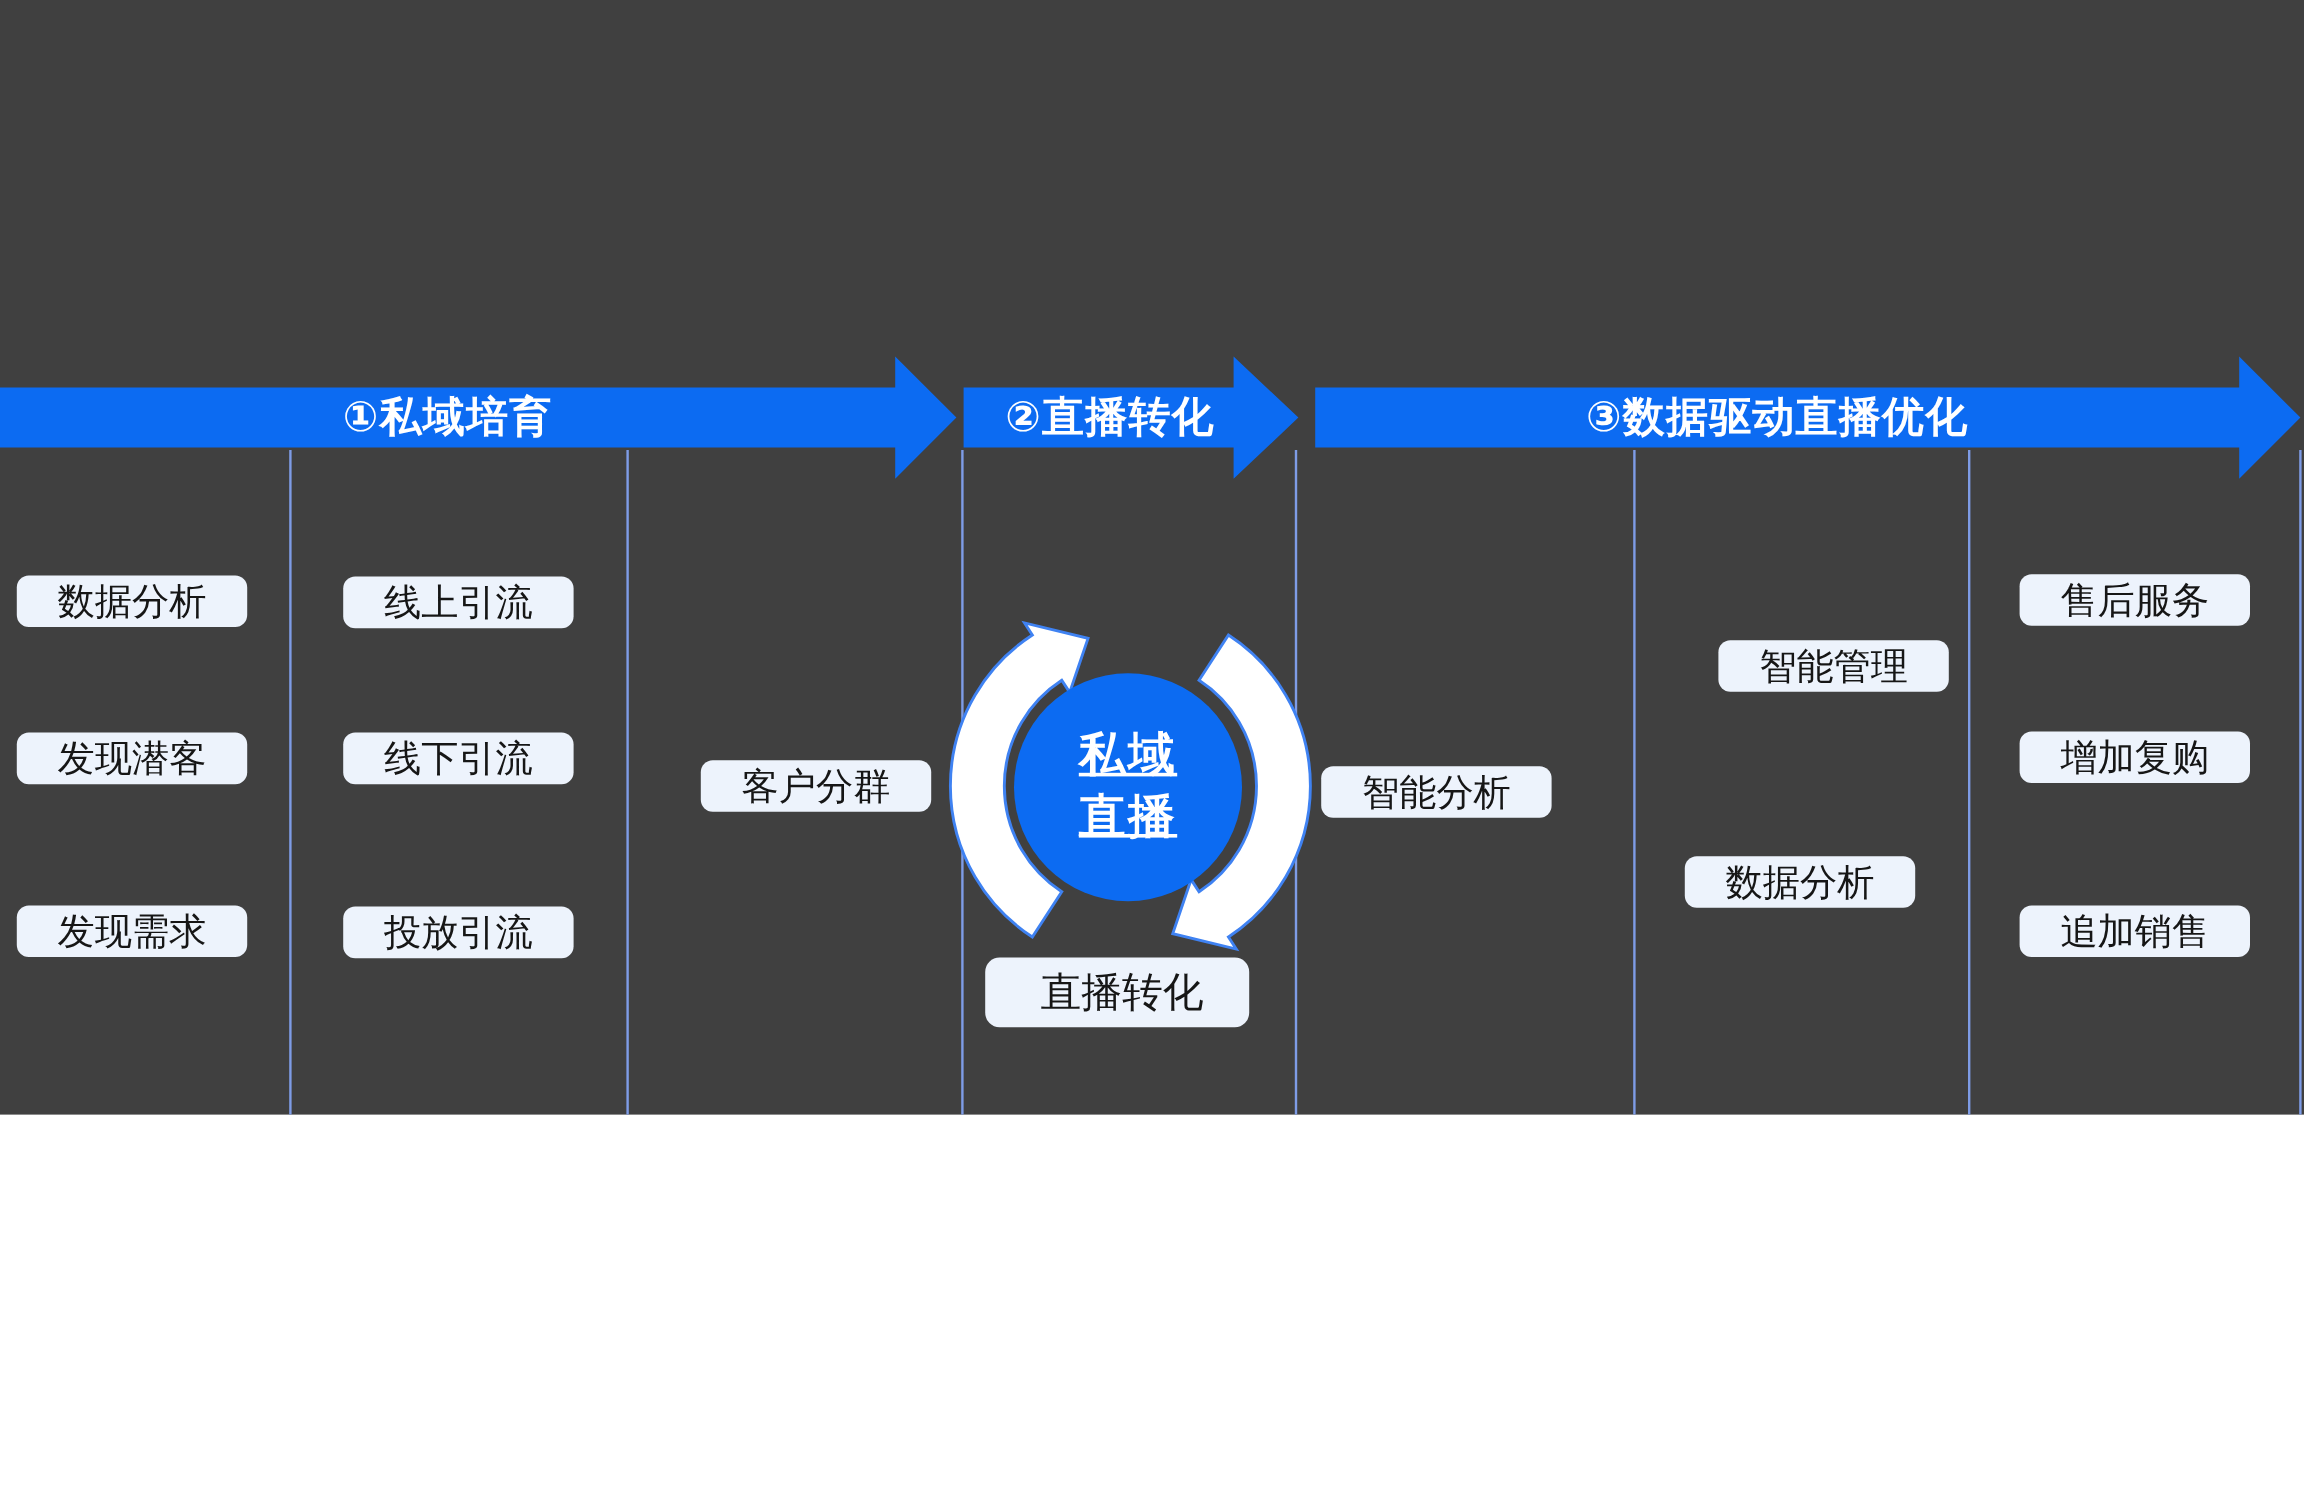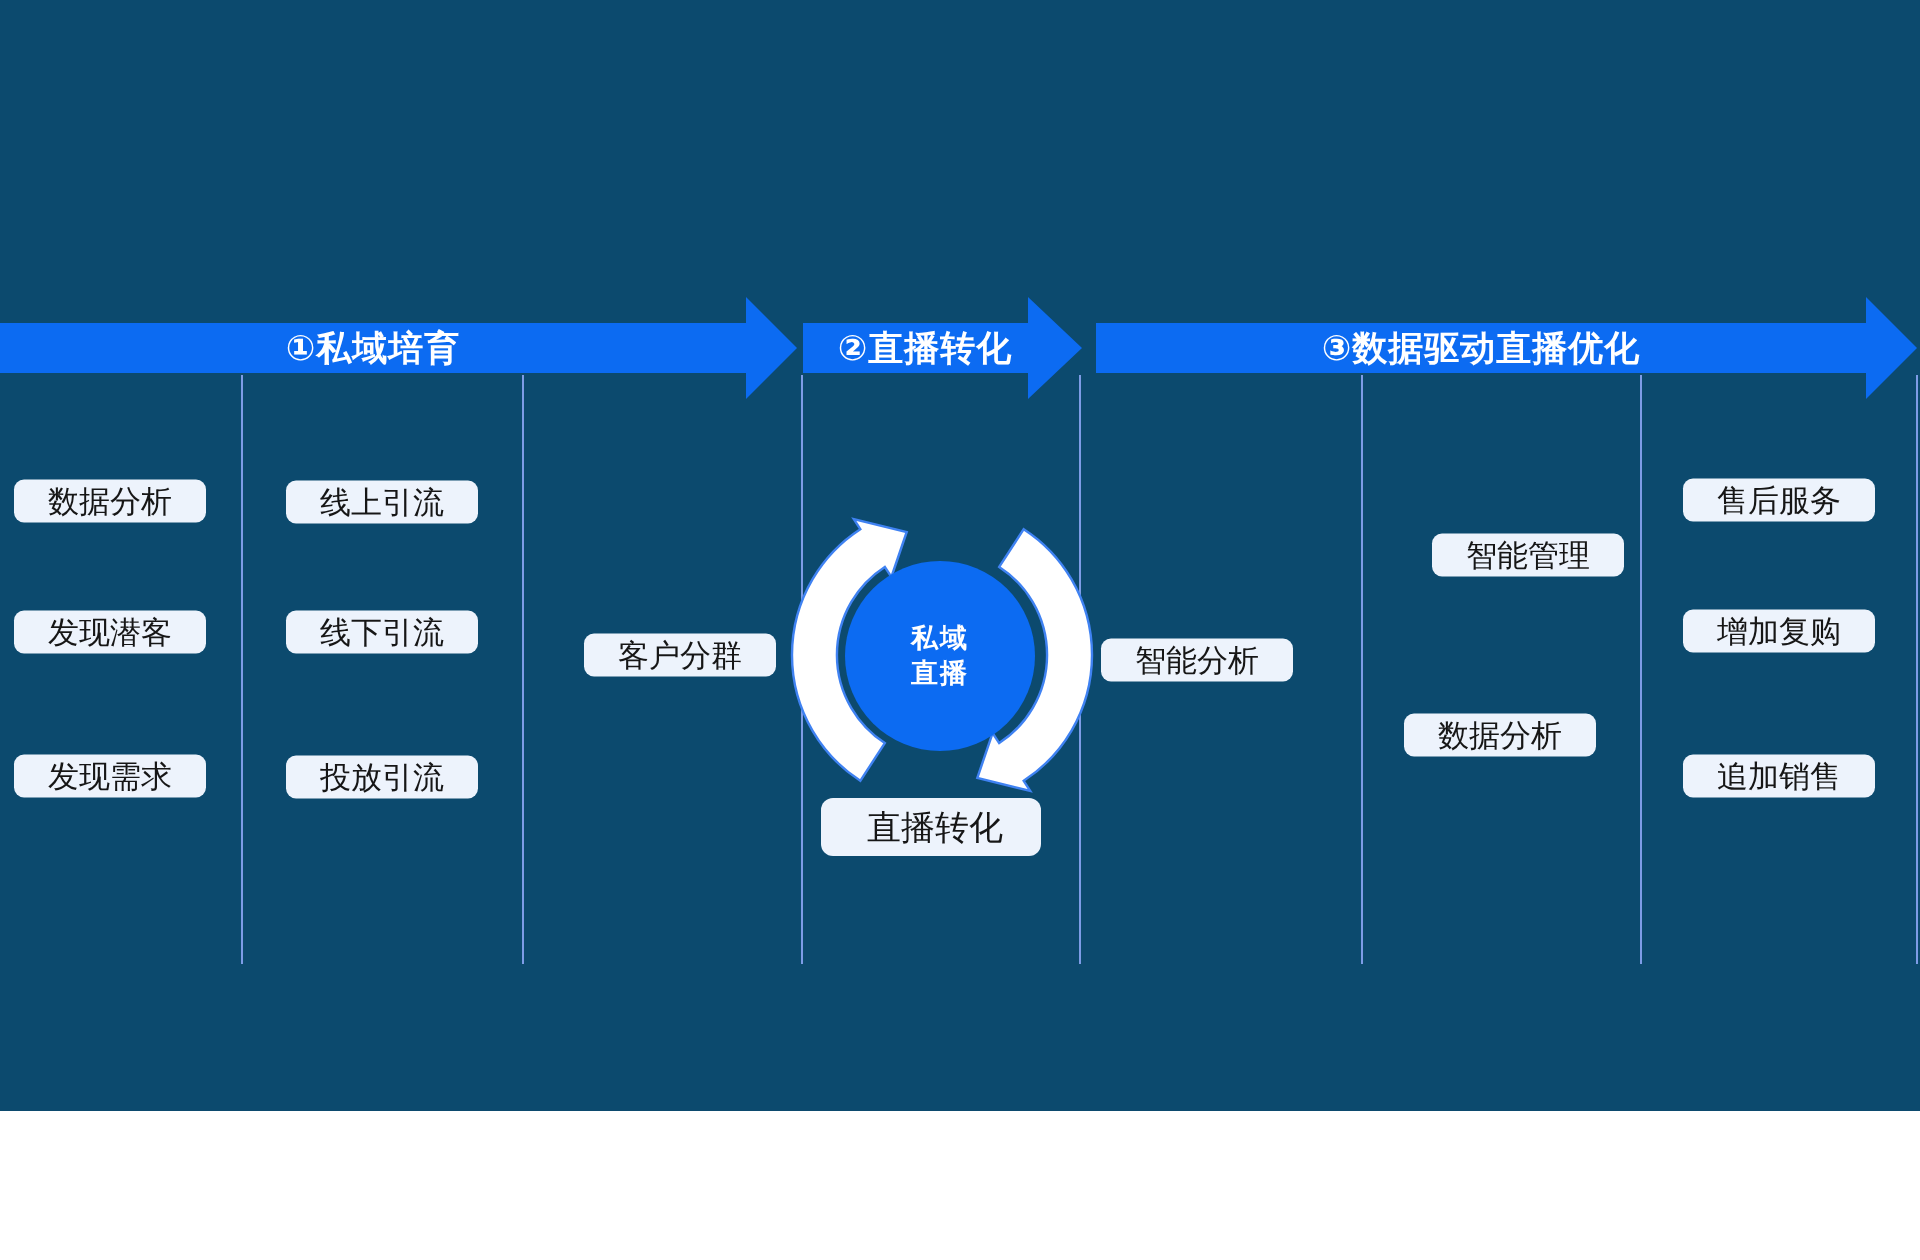--- a/index.html
+++ b/index.html
@@ -7,22 +7,22 @@
     --circle-blue:#0c6bf2;
     --box-bg:#edf3fc;
     --divider:#7e9ce6;
     --arc-stroke:#3f82f2;
     --text-dark:#161616;
     --text-white:#ffffff;
   }
   html,body{margin:0;padding:0;background:#ffffff;}
   #stage{
     position:relative;
-    width:1920px;height:1111px;
-    background:#0c4a6e;
+    width:1920px;height:929px;
+    background:#404040;
     overflow:hidden;
     font-family:"Liberation Sans","DejaVu Sans",sans-serif;
   }
   .divider{
     position:absolute;
     top:375px;
     width:2px;height:589px;
     background:var(--divider);
     z-index:1;
   }
@@ -70,24 +70,25 @@
     border-radius:50%;
     background:var(--circle-blue);
     display:flex;
     flex-direction:column;
     align-items:center;
     justify-content:center;
     z-index:4;
   }
   .core-circle span{
     color:var(--text-white);
-    font-size:27px;
+    font-size:39px;
     font-weight:700;
     line-height:1.3;
     letter-spacing:2px;
+    text-decoration:underline;
   }
 </style>
 </head>
 <body>
 
 <div id="stage">
 
   <div class="divider" style="left:241px;"></div>
   <div class="divider" style="left:522px;"></div>
   <div class="divider" style="left:801px;"></div>

